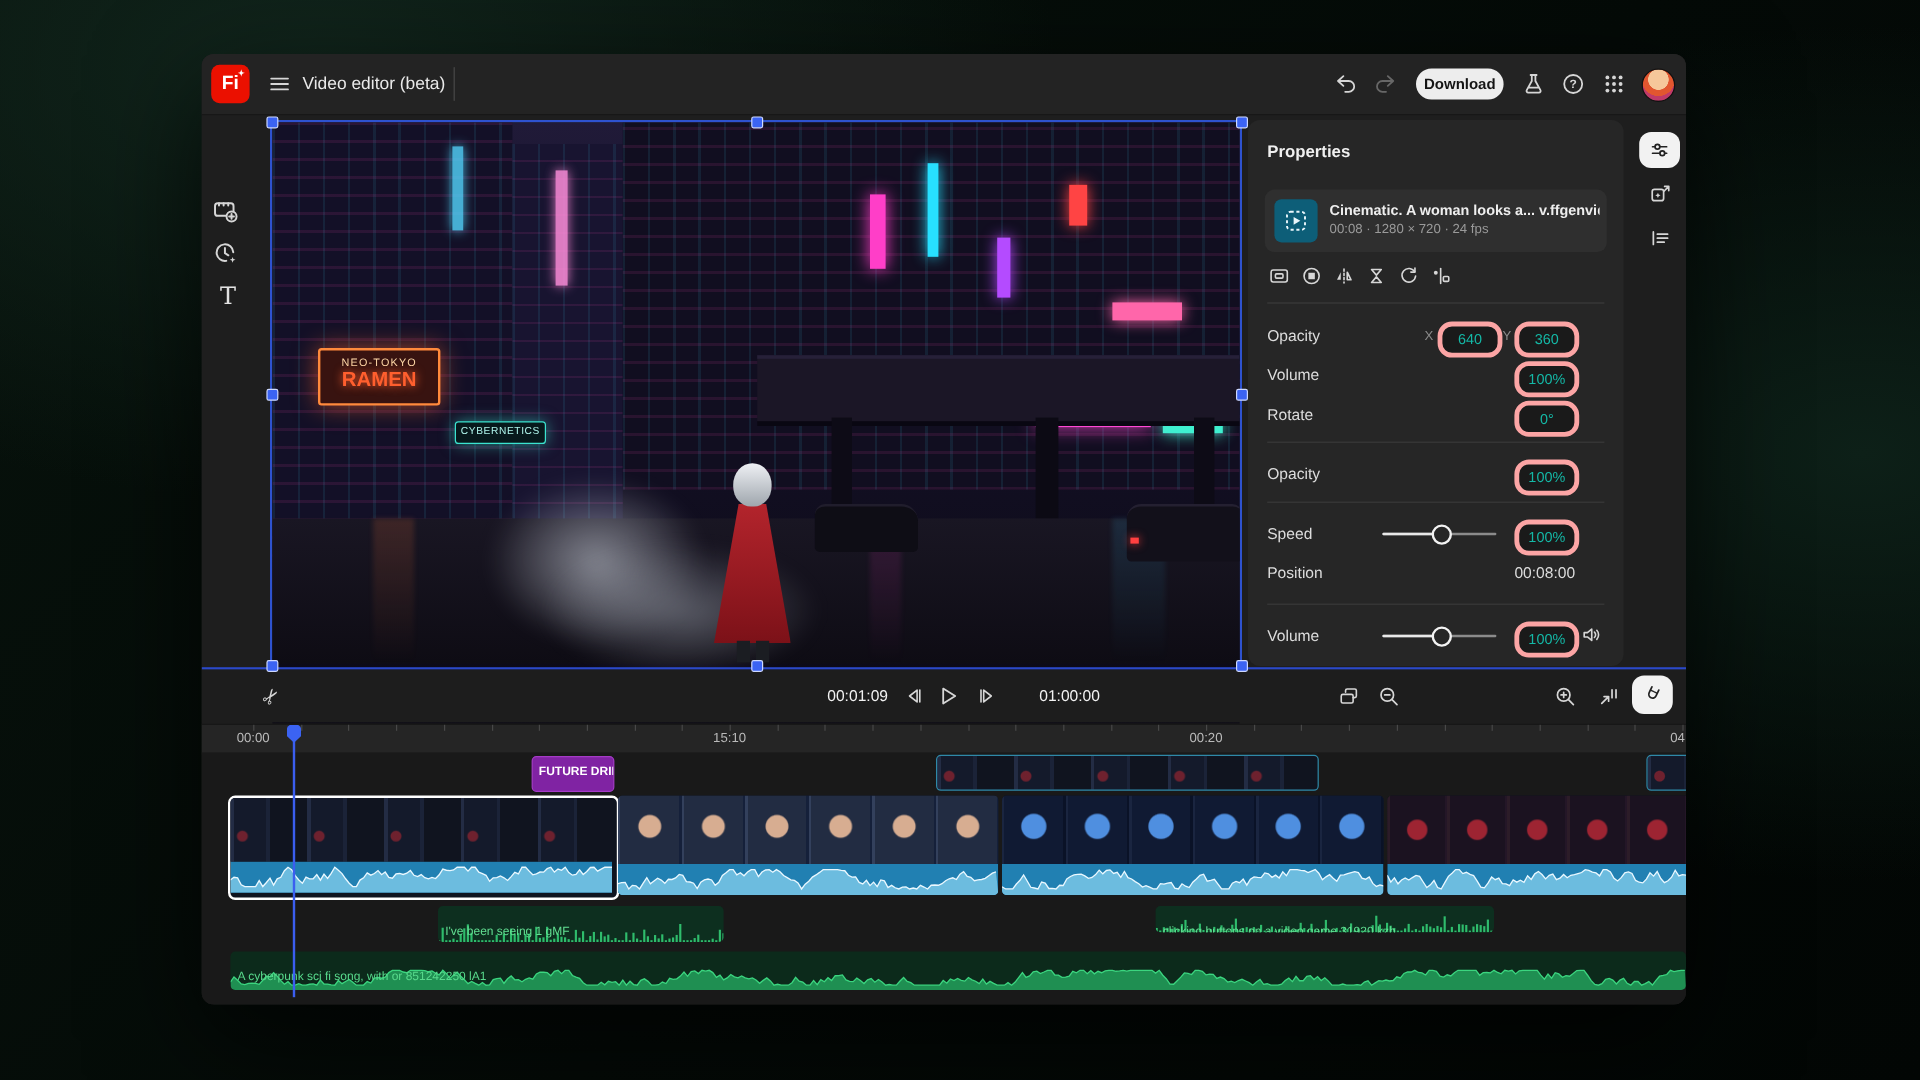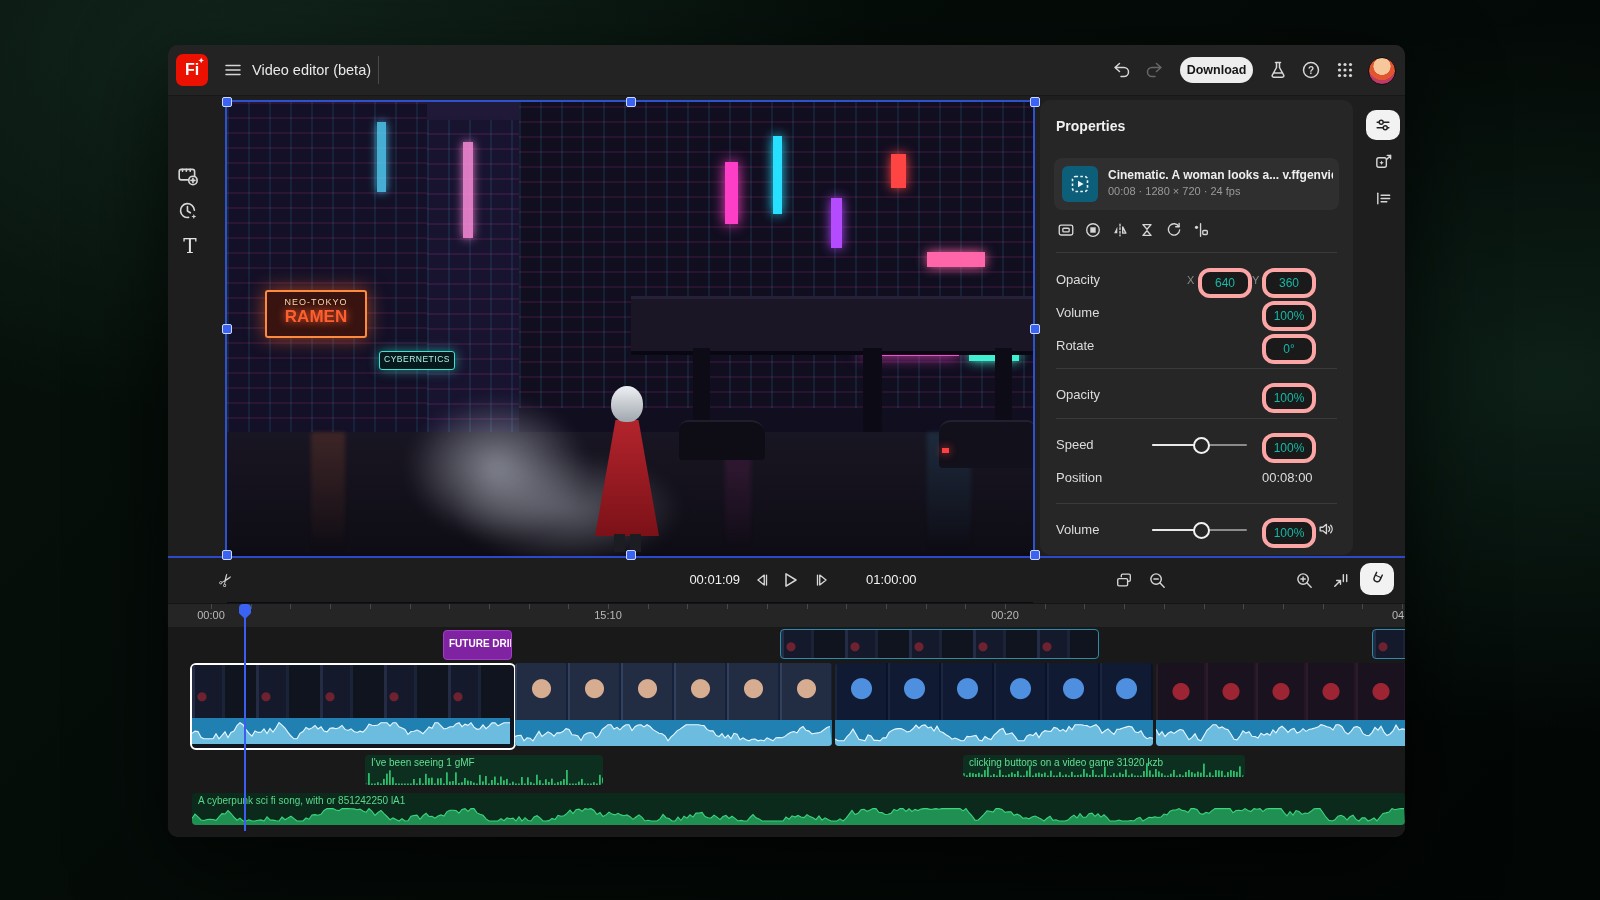--- a/index.html
+++ b/index.html
@@ -89,21 +89,21 @@
       #222c42}
   .thumbs-robot{background:
       radial-gradient(circle at 50% 45%, #4f8fe0 0 10px, rgba(14,30,70,0) 11px) 0 0/53px 100% repeat-x,
       repeating-linear-gradient(90deg,#1a2540 0 2px,#101a33 2px 51px,#0a1227 51px 53px),
       #101a33}
   .thumbs-red{background:
       radial-gradient(circle at 50% 50%, rgba(190,40,55,.8) 0 8px, rgba(0,0,0,0) 9px) 0 0/50px 100% repeat-x,
       repeating-linear-gradient(90deg,#2c1c28 0 2px,#1b1220 2px 48px,#241627 48px 50px),
       #1b1220}
   .gclip{background:#0d2f1f;border-radius:4px;overflow:hidden}
-  .glabel{position:absolute;left:6px;top:2px;font-size:10px;color:#62df92;white-space:nowrap;overflow:hidden}
+  .glabel{position:absolute;left:6px;top:16px;font-size:10px;color:#62df92;white-space:nowrap;overflow:hidden}
   .playline{width:2px;background:#3b5ef0;z-index:8}
   .playpin{width:12px;height:15px;background:#3b63f3;border-radius:4px 4px 6px 6px;
            clip-path:polygon(0 0,100% 0,100% 62%,50% 100%,0 62%);z-index:9}
 </style>
 </head>
 <body>
 
 <div id="window" class="abs">
 
   <div class="abs topbar">

